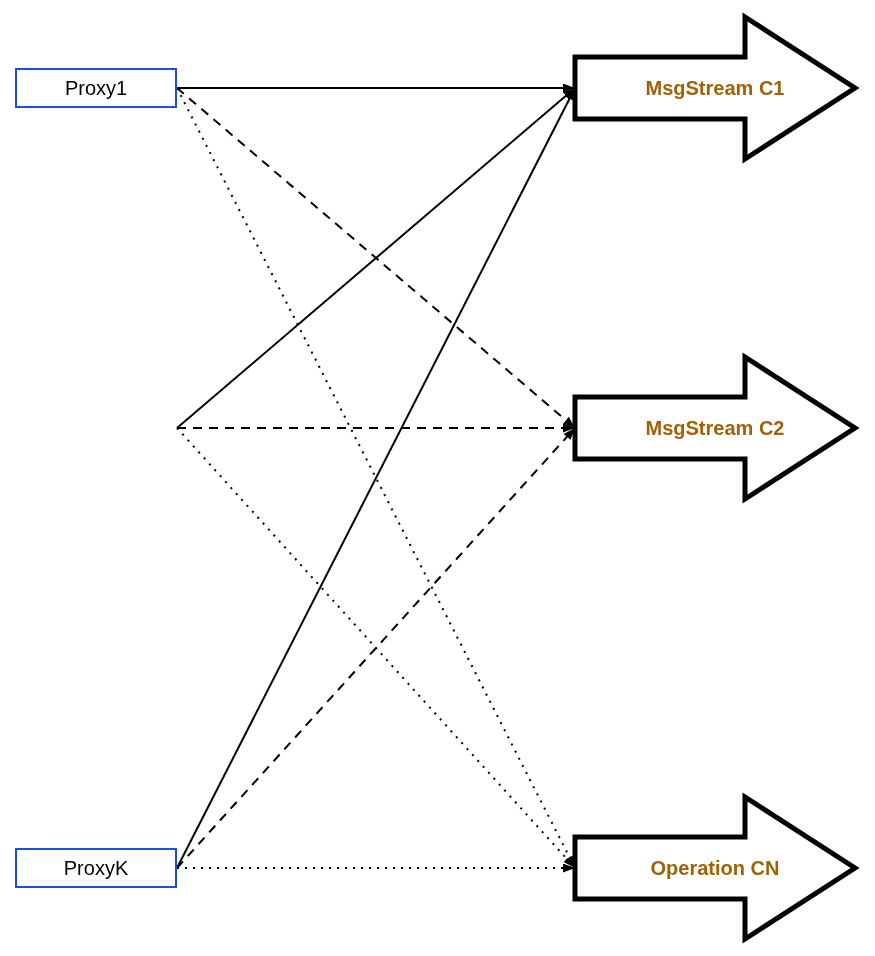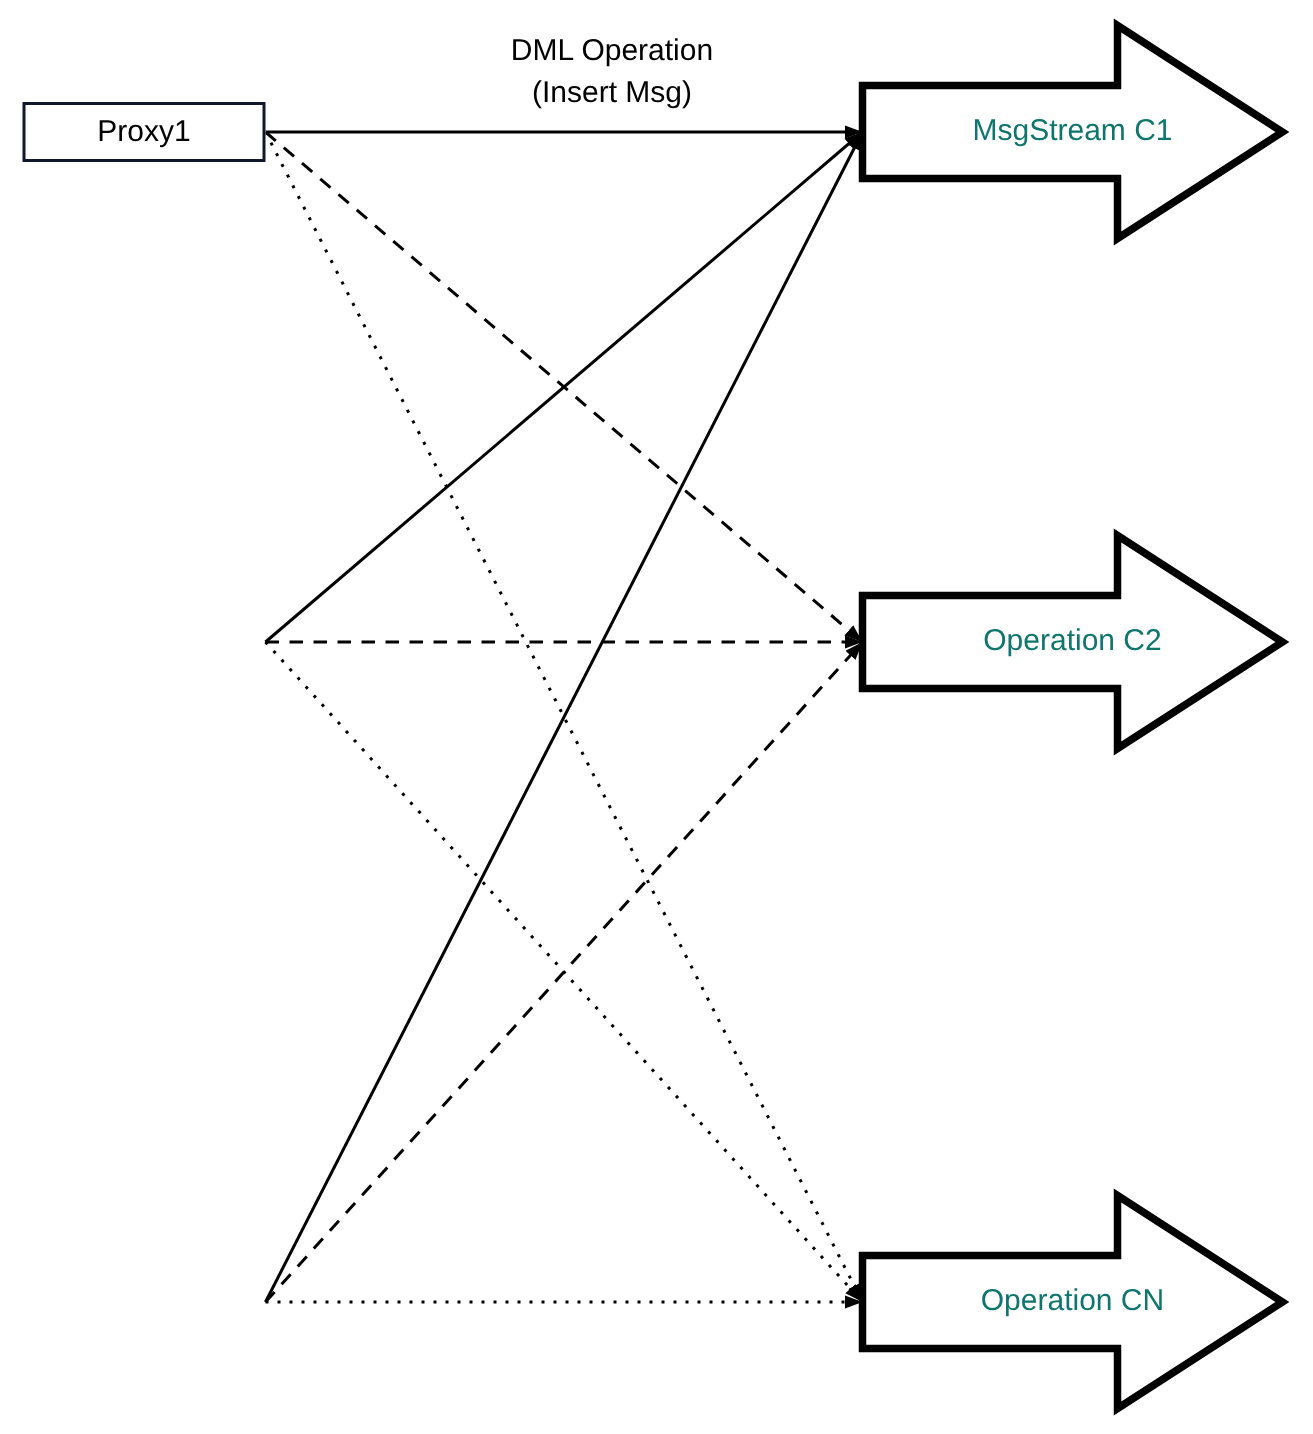--- a/index.html
+++ b/index.html
@@ -24,39 +24,40 @@
     stroke: #000000;
     stroke-width: 5;
     stroke-linejoin: miter;
   }
 
   .proxy-box {
     position: absolute;
     left: 15px;
     width: 162px;
     height: 40px;
-    border: 2px solid #0f172a;
+    border: 2px solid #1d4ed8;
     background: #ffffff;
     display: flex;
     align-items: center;
     justify-content: center;
     font-size: 20px;
     color: #000000;
   }
   .pos-proxy1 { top: 68px; }
   .pos-proxy2 { top: 408px; }
   .pos-proxyk { top: 848px; }
 
   .stream-label {
     position: absolute;
     left: 715px;
     transform: translate(-50%, -50%);
     font-size: 20px;
-    color: #0f766e;
+    color: #a16207;
     white-space: nowrap;
+    font-weight: bold;
   }
   .pos-c1 { top: 88px; }
   .pos-c2 { top: 428px; }
   .pos-cn { top: 868px; }
 
   .title {
     position: absolute;
     left: 408px;
     top: 20px;
     transform: translateX(-50%);
@@ -91,26 +92,25 @@
         <line x1="177" y1="868" x2="575" y2="868" class="link dotted" marker-end="url(#arrowhead)"></line>
       </g>
 
     <g>
       <polygon class="block-arrow" points="575,57 745,57 745,17 855,88 745,159 745,119 575,119"></polygon>
       <polygon class="block-arrow" points="575,397 745,397 745,357 855,428 745,499 745,459 575,459"></polygon>
       <polygon class="block-arrow" points="575,837 745,837 745,797 855,868 745,939 745,899 575,899"></polygon>
     </g>
   </svg>
 
-  <div class="title">
-    <div>DML Operation</div>
-    <div>(Insert Msg)</div>
-  </div>
 
   <div class="proxy-box pos-proxy1">
     <span>Proxy1</span>
   </div>
+  <div class="proxy-box pos-proxyk">
+    <span>ProxyK</span>
+  </div>
 
   <div class="stream-label pos-c1">MsgStream C1</div>
-  <div class="stream-label pos-c2">Operation C2</div>
+  <div class="stream-label pos-c2">MsgStream C2</div>
   <div class="stream-label pos-cn">Operation CN</div>
 
 </div>
 
 </body></html>

